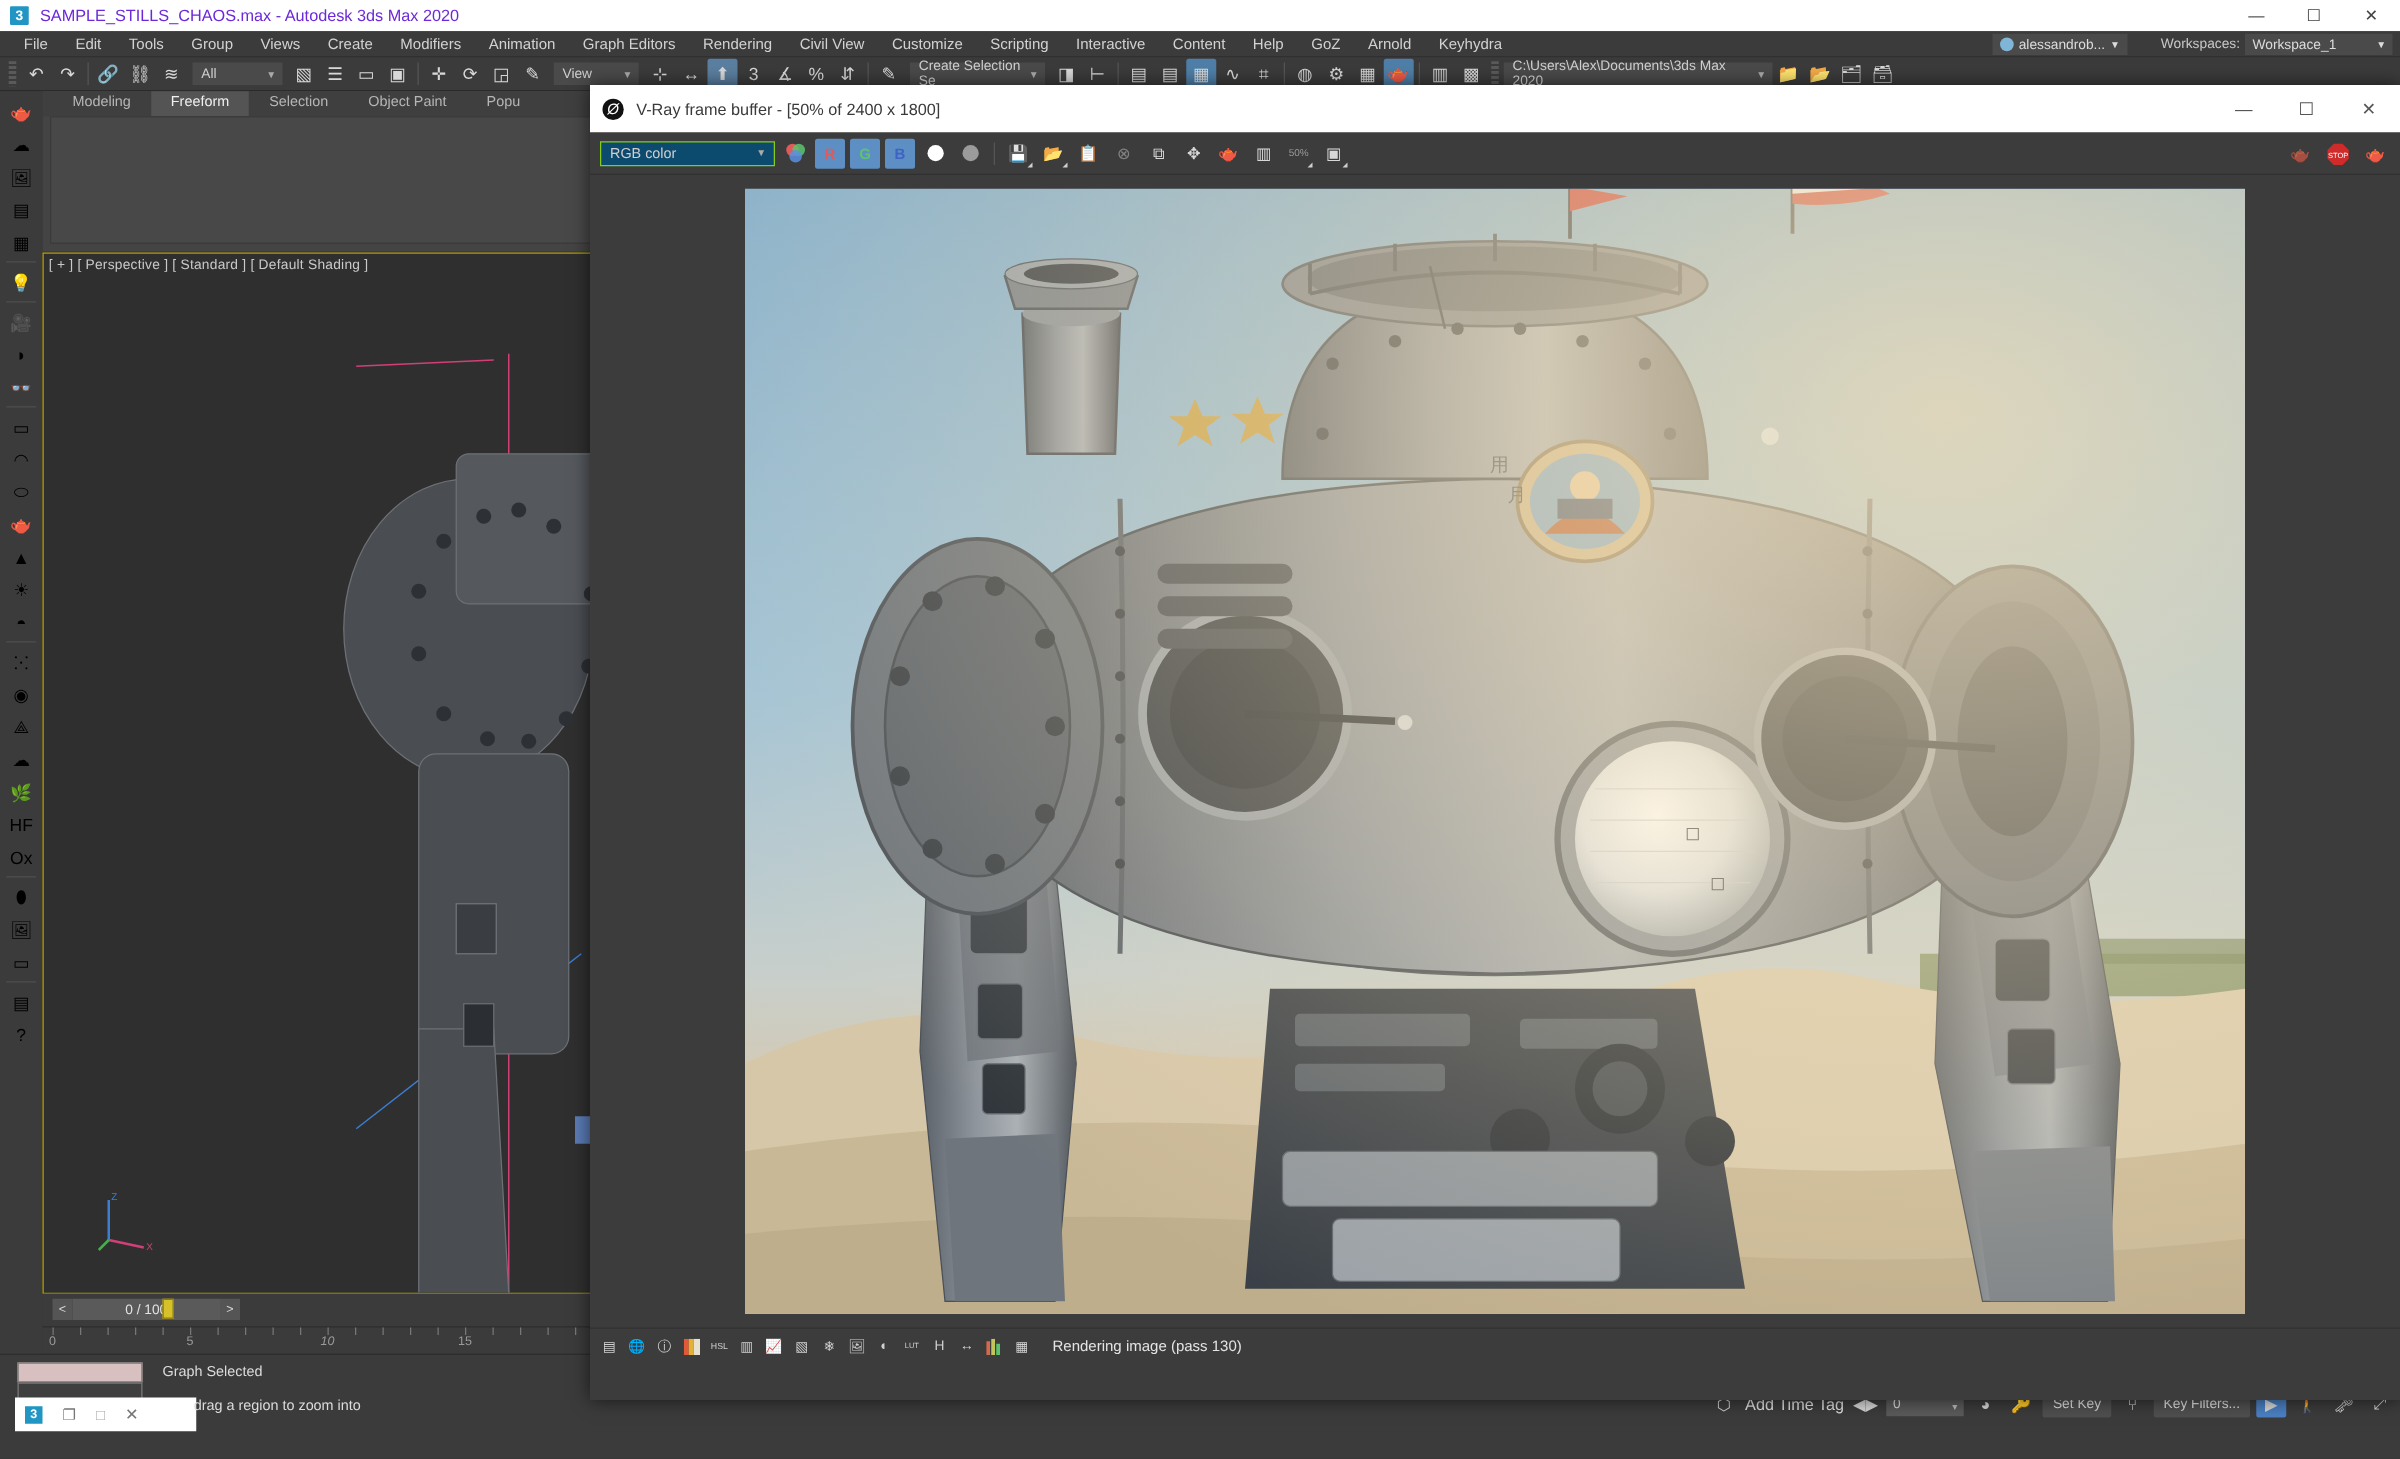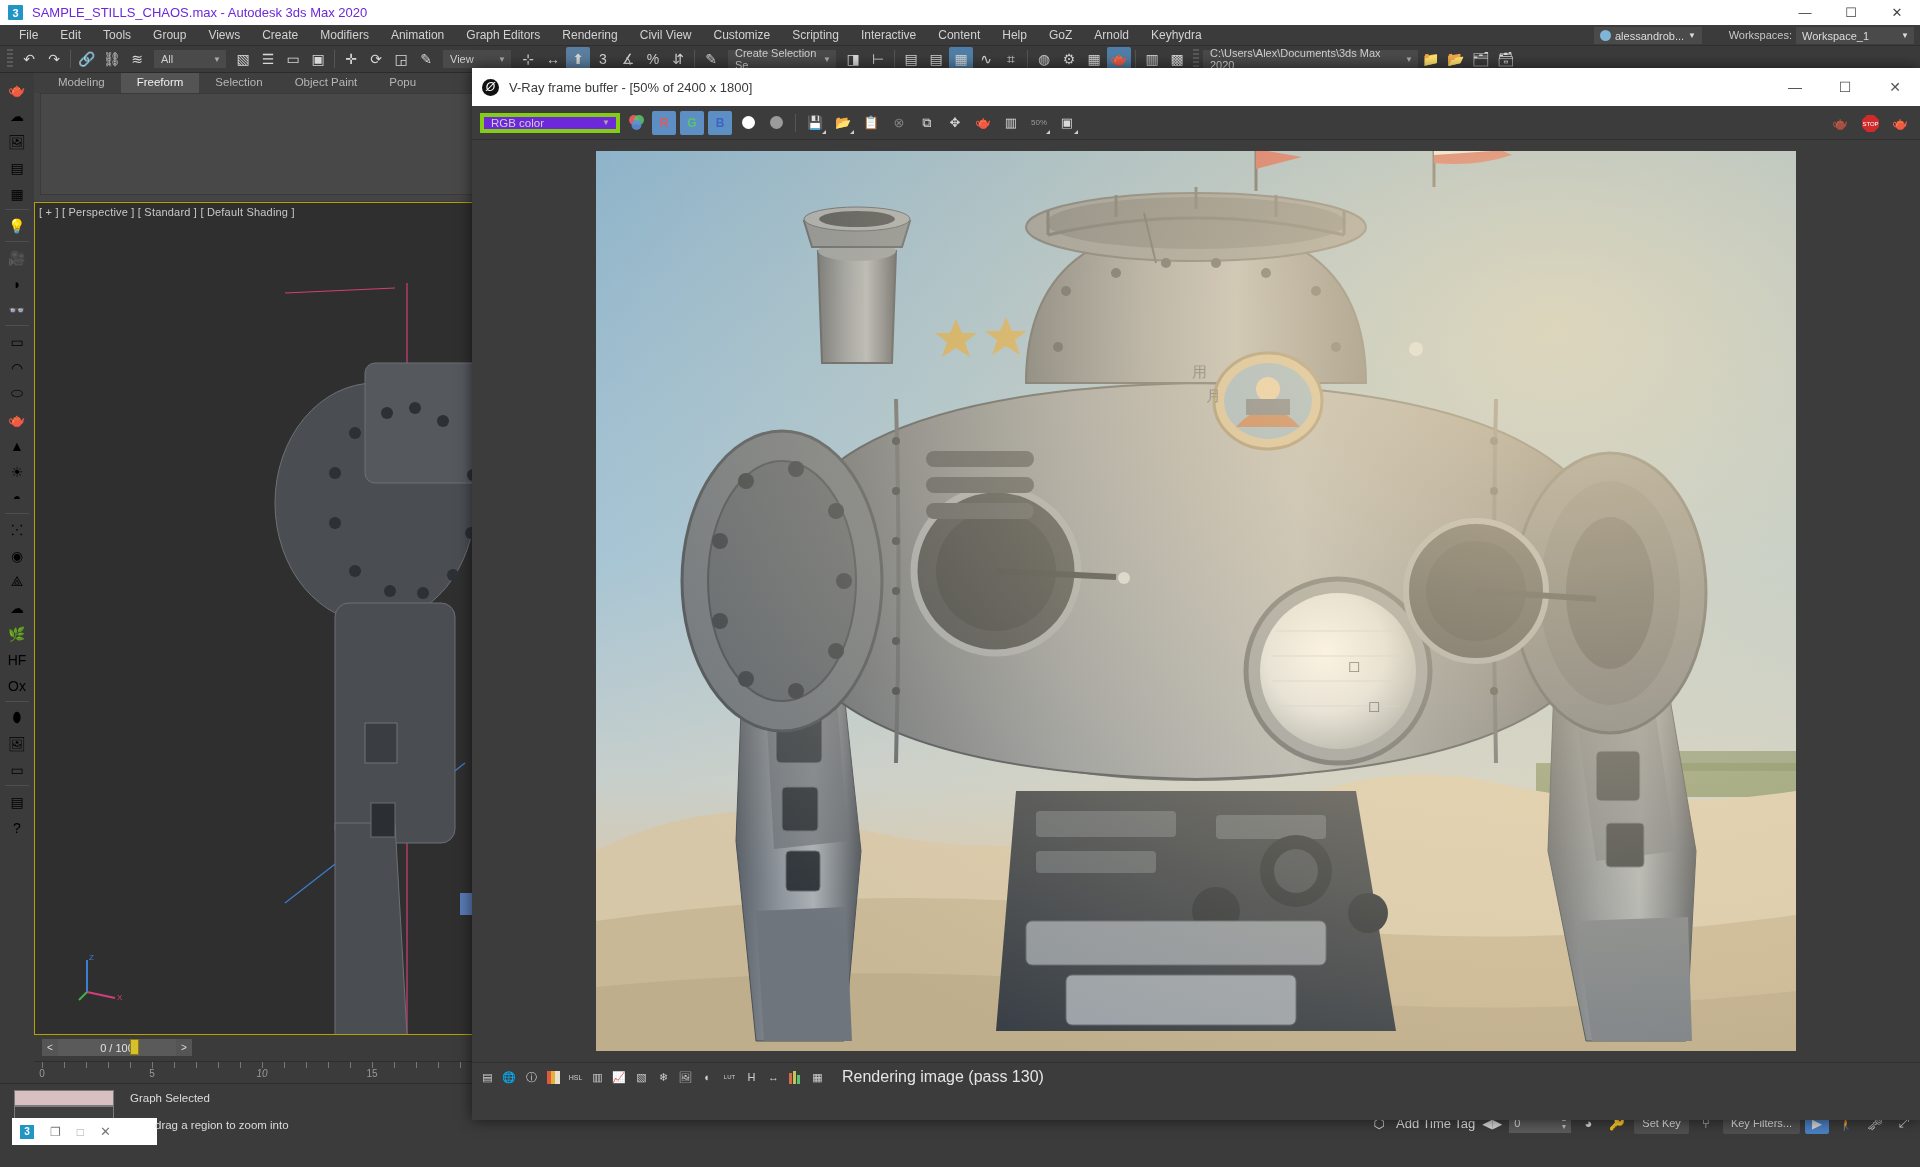--- a/index.html
+++ b/index.html
@@ -131,42 +131,42 @@
   .vfb-title .vicon { width:17px; height:17px; border-radius:50%; background:#111;
     color:#fff; font-size:12px; display:flex; align-items:center;
     justify-content:center; font-style:italic; }
   .vfb-title .vt { font-size:13px; color:#3a3a3a; margin-left:10px; }
   .vfb-ctrls { position:absolute; right:0; top:0; height:38px; display:flex; }
   .vfb-ctrls div { width:50px;height:38px;display:flex;align-items:center;
     justify-content:center;color:#555;font-size:14px; }
 
   .vfb-toolbar { height:34px; background:#3c3c3c; display:flex; align-items:center;
     gap:4px; padding:0 8px; position:relative; border-bottom:1px solid #303030; }
-  .vcombo { width:140px;height:20px;background:#6d28d9;color:#cfcfcf;font-size:11.5px;
+  .vcombo { width:140px;height:20px;background:#0c4a6e;color:#cfcfcf;font-size:11.5px;
     display:flex;align-items:center;padding-left:7px;position:relative;
-    border:4px solid #84cc16; }
+    border:1px solid #84cc16; }
   .vcombo .car{position:absolute;right:6px;font-size:8px;color:#aaa;}
   .vb { width:24px;height:24px;display:flex;align-items:center;justify-content:center;
     border-radius:2px;font-size:13px;color:#d8d8d8;position:relative; }
   .vb.sel { background:#5d8fc4; }
   .vb .corner { position:absolute; right:1px; bottom:1px; width:0;height:0;
     border-left:4px solid transparent; border-bottom:4px solid #cfcfcf; }
   .vfb-right { position:absolute; right:8px; top:5px; display:flex; gap:6px; }
 
   .vfb-canvas { position:absolute; left:0; right:0; top:72px; bottom:58px;
     background:#3c3c3c; display:flex; align-items:center; justify-content:center; }
   .render-img { width:1200px; height:900px; position:relative; overflow:hidden;
     background:#8fb4cb; }
 
   .vfb-status { position:absolute; left:0; right:0; bottom:0; height:58px;
     background:#3c3c3c; border-top:1px solid #303030; }
   .vs-row { display:flex; align-items:center; height:28px; padding-left:6px; gap:3px;}
   .vsb { width:19px;height:19px;display:flex;align-items:center;
     justify-content:center;font-size:11px;color:#d0d0d0;border-radius:2px; }
-  .vs-text { font-size:16px; color:#e4e4e4; margin-left:12px; white-space:nowrap; }
+  .vs-text { font-size:12px; color:#e4e4e4; margin-left:12px; white-space:nowrap; }
   .vs-sub { font-size:11.5px; color:#6e6e6e; padding-left:8px; }
 </style>
 </head>
 <body>
 
 <div id="max-window">
 
   <div class="titlebar">
     <div class="appicon">3</div>
     <div class="tt">SAMPLE_STILLS_CHAOS.max - Autodesk 3ds Max 2020</div>

